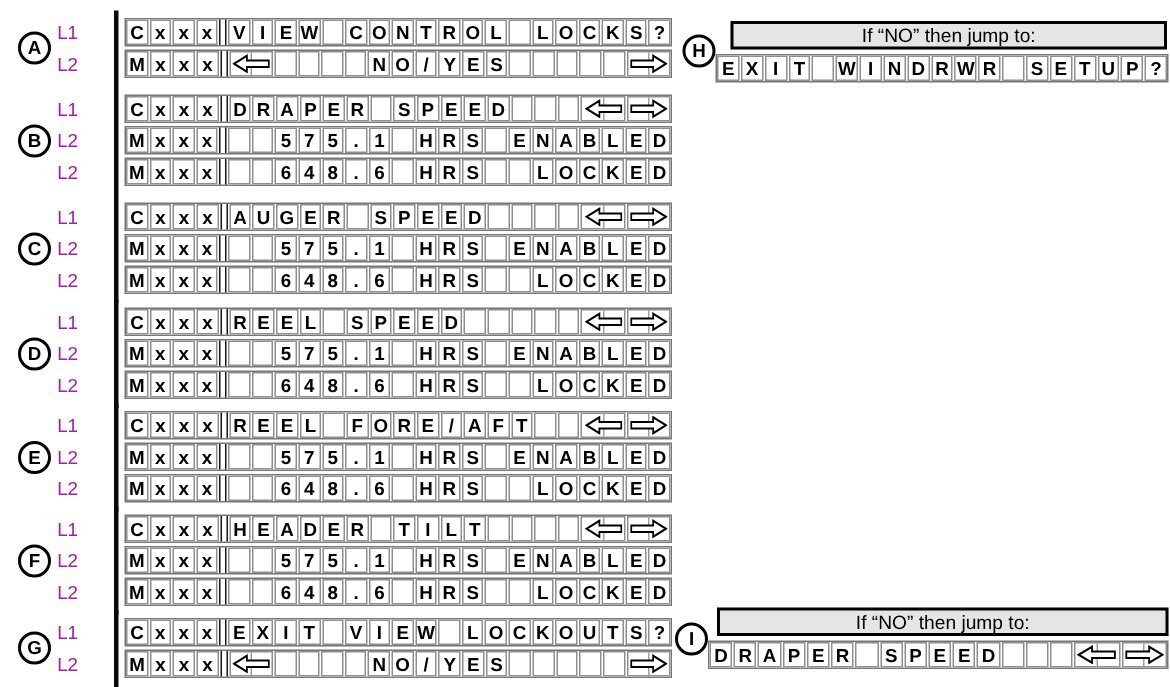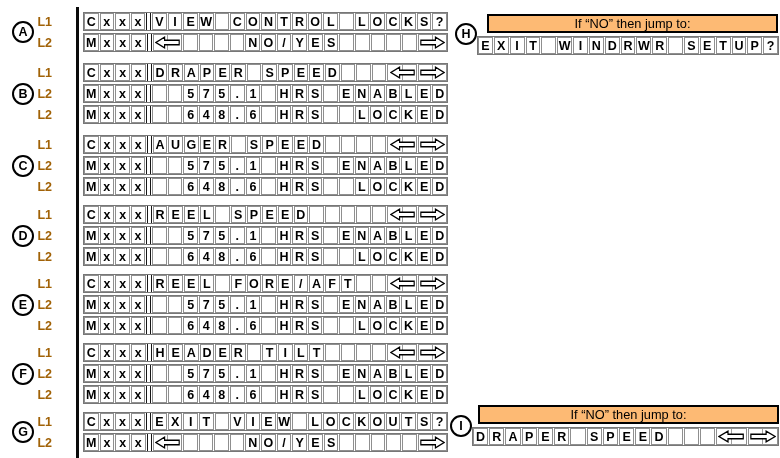--- a/index.html
+++ b/index.html
@@ -9,29 +9,29 @@
   .vbar{position:absolute;left:76px;width:2.5px;background:#0a0a0a;}
   .rows{position:absolute;left:83px;top:0;width:365px;display:flex;flex-direction:column;gap:2px;}
   .drow{display:flex;gap:1px;height:19px;border:1px solid #777;background:#fff;box-sizing:border-box;}
   .cell{flex:1 1 0;min-width:0;border:1px solid #8f8f8f;box-sizing:border-box;display:flex;
         align-items:center;justify-content:center;font-weight:bold;font-size:12.5px;color:#000;
         overflow:hidden;background:#fff;}
   .cell.arrow{flex:2.15 1 0;padding:0;
         background:linear-gradient(#9f9f9f,#9f9f9f) 50% 0/1px 100% no-repeat,#fff;}
   .cell.arrow svg{width:92%;height:13px;display:block;}
   .sep{flex:0 0 5px;border-left:1.6px solid #161616;border-right:1.6px solid #161616;box-sizing:border-box;}
-  .linelabel{position:absolute;left:28px;width:24px;height:19px;font-weight:bold;font-size:12.5px;color:#a16207;
+  .linelabel{position:absolute;left:28px;width:24px;height:19px;font-weight:normal;font-size:12.5px;color:#a21caf;
         display:flex;align-items:center;justify-content:flex-end;letter-spacing:0;}
   .circle{position:absolute;left:12px;width:22px;height:22px;border:2px solid #000;border-radius:50%;
         box-sizing:border-box;display:flex;align-items:center;justify-content:center;
         font-weight:bold;font-size:12.5px;color:#000;background:#fff;}
   .jump{position:absolute;left:445px;width:335px;height:48px;}
   .jump .circle{left:0;}
   .notebox{position:absolute;height:19px;border:2px solid #000;box-sizing:border-box;display:flex;
-        align-items:center;justify-content:center;font-size:12.8px;font-weight:400;color:#000;background:#fdba74;}
+        align-items:center;justify-content:center;font-size:12.8px;font-weight:400;color:#000;background:#e5e5e5;}
   .jump .drow{position:absolute;}
 </style>
 </head>
 <body>
 
 <div id="diagram">
     <div class="block" style="top: 12px; height: 40px;">
       <div class="vbar" style="top: -5px; height: 51px;"></div>
       <div class="linelabel" style="top: 0px;">L1</div>
       <div class="linelabel" style="top: 21px;">L2</div>

